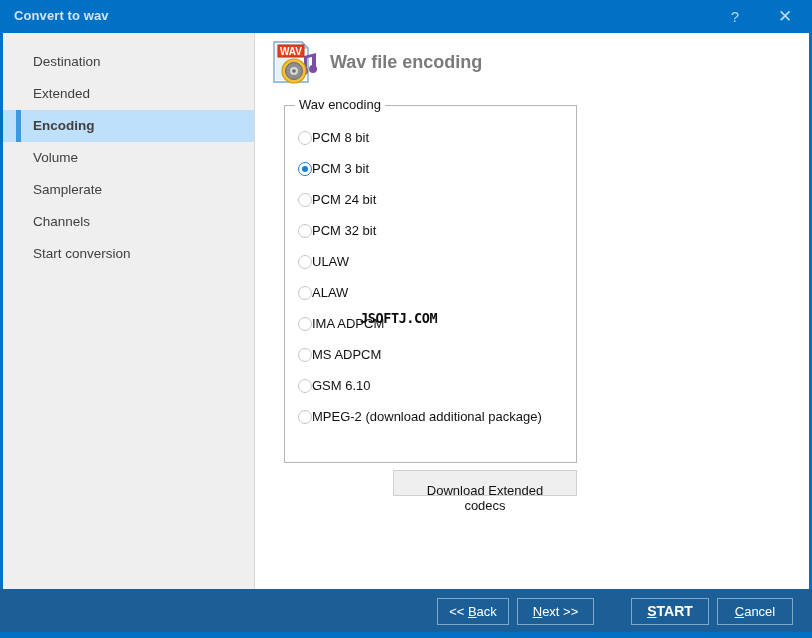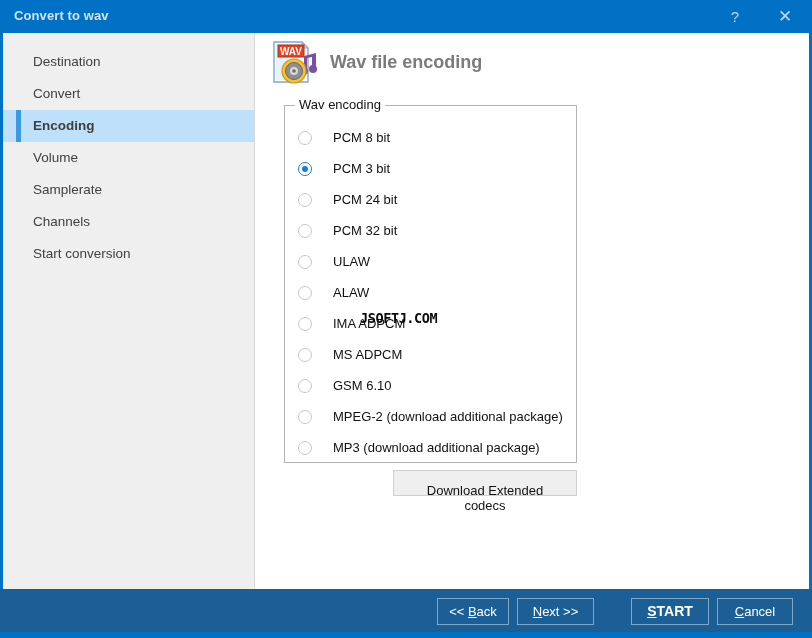--- a/index.html
+++ b/index.html
@@ -181,21 +181,21 @@
     content: "";
     position: absolute;
     left: 3px;
     top: 3px;
     width: 6px;
     height: 6px;
     border-radius: 50%;
     background: #1a7fd4;
   }
   .radio-label {
-    margin-left: 21px;
+    margin-left: 0;
     font-size: 13px;
     color: #111111;
     white-space: nowrap;
   }
 
   
   #watermark {
     position: absolute;
     left: 75px;
     top: 2px;
@@ -267,21 +267,21 @@
     <div class="titlebar-btn" id="help-btn">?</div>
     <div class="titlebar-btn" id="close-btn">✕</div>
   </div>
 
   <div id="sidebar">
     <div style="height:13px"></div>
     <div class="nav-item">
       <span>Destination</span>
     </div>
     <div class="nav-item">
-      <span>Convert</span>
+      <span>Extended</span>
     </div>
     <div class="nav-item selected">
       <span>Encoding</span>
     </div>
     <div class="nav-item">
       <span>Volume</span>
     </div>
     <div class="nav-item">
       <span>Samplerate</span>
     </div>
@@ -366,24 +366,20 @@
         <div class="radio-row">
           <span class="radio-mark"></span>
           <span class="radio-label">GSM 6.10</span>
         </div>
 
         <div class="radio-row">
           <span class="radio-mark"></span>
           <span class="radio-label">MPEG-2 (download additional package)</span>
         </div>
 
-        <div class="radio-row">
-          <span class="radio-mark"></span>
-          <span class="radio-label">MP3 (download additional package)</span>
-        </div>
 
       </div>
     </div>
 
     <button id="download-btn">Download Extended codecs</button>
 
   </div>
 
   <div id="footer">
     <button class="footer-btn" id="btn-back"><span>&lt;&lt; </span><span class="accel">B</span><span>ack</span></button>

